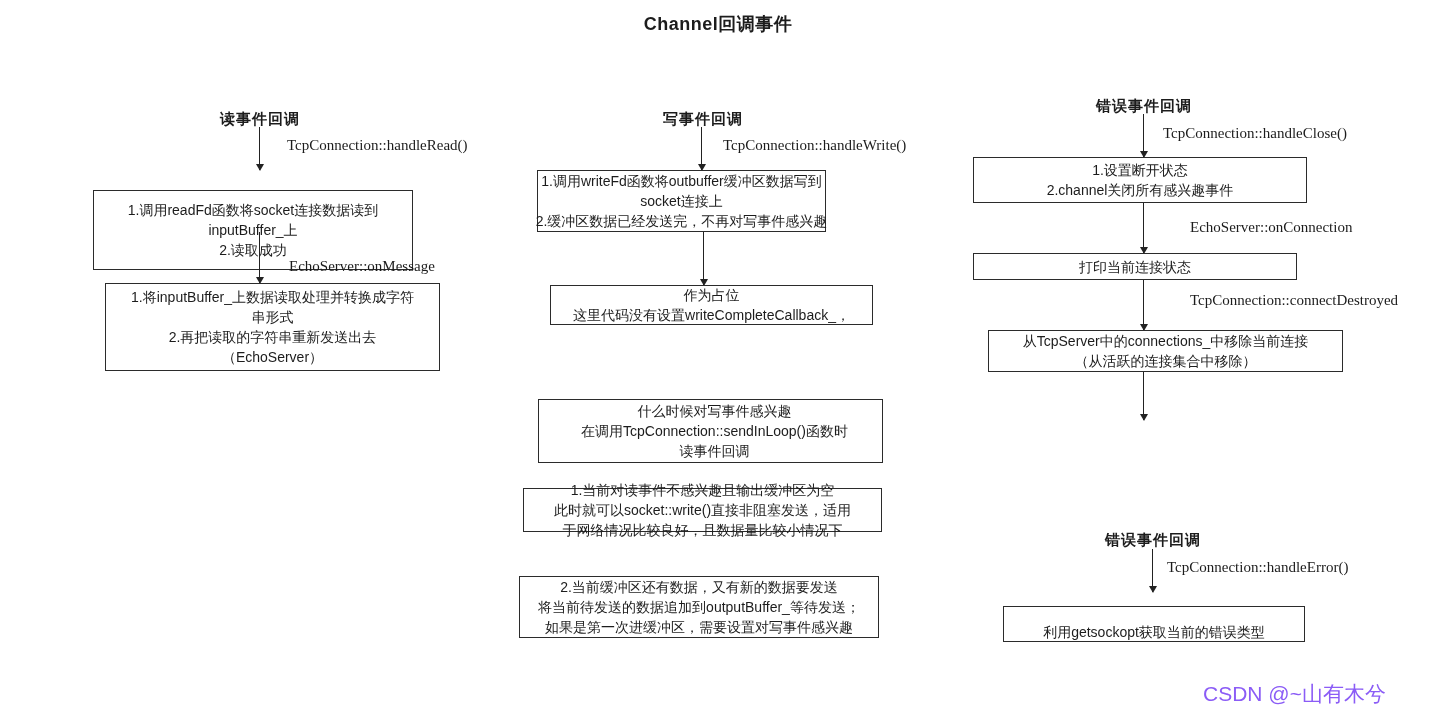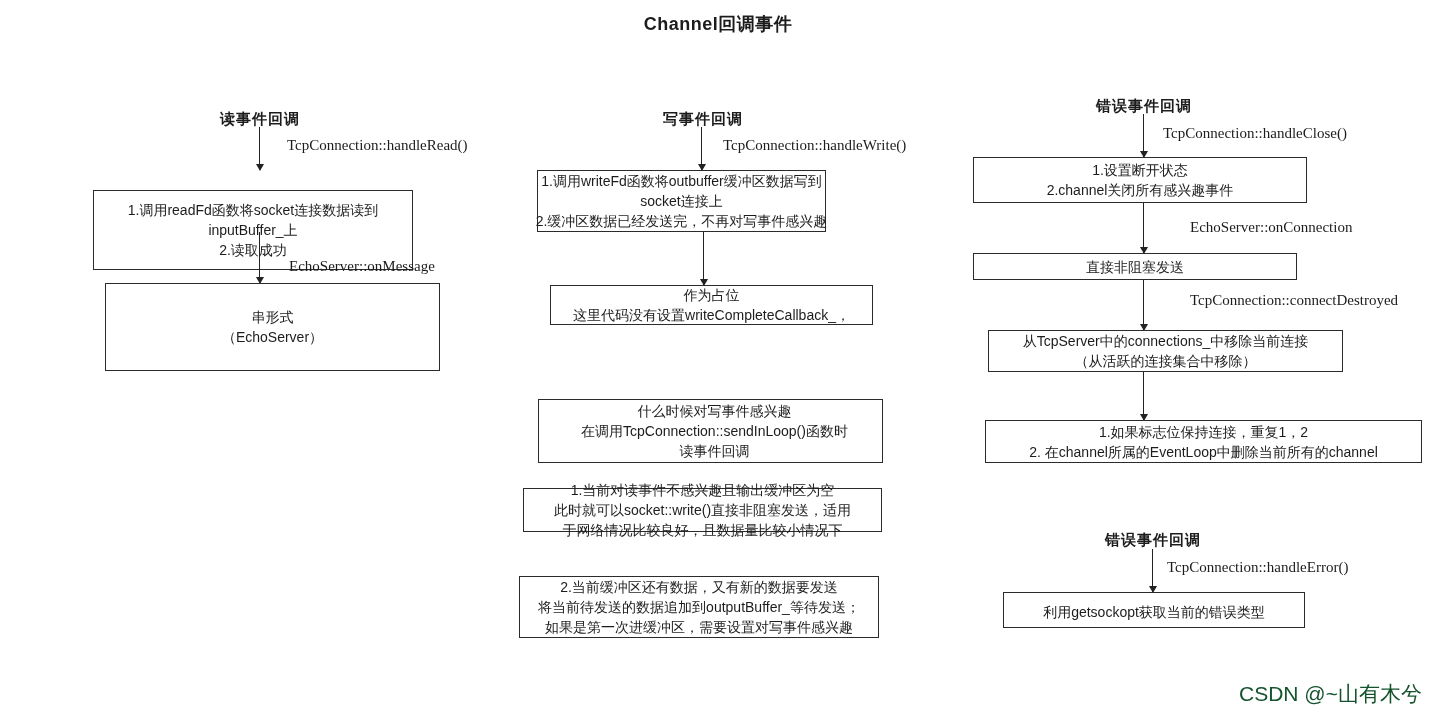--- a/index.html
+++ b/index.html
@@ -29,36 +29,36 @@
   }
   .node{
     position:absolute;
     border:1.5px solid #2b2b2b;
     box-sizing:border-box;
     display:flex;flex-direction:column;justify-content:center;
     text-align:center;
     font-size:14px;line-height:20px;
     background:#ffffff;
   }
-  .node.top-align{justify-content:flex-start;padding-top:9px;}
+  .node.top-align{justify-content:flex-start;padding-top:15px;margin-top:14px;}
   .ln{white-space:nowrap;}
   .arrow{
     position:absolute;
     width:0;border-left:1px solid #222222;
   }
   .arrow::after{
     content:"";position:absolute;
     bottom:-1px;left:-4.5px;
     border-left:4px solid transparent;
     border-right:4px solid transparent;
     border-top:7px solid #222222;
   }
   .watermark{
-    position:absolute;left:1239px;top:680px;
-    font-size:21px;color:#14532d;
+    position:absolute;left:1203px;top:680px;
+    font-size:21px;color:#8b5cf6;
     text-shadow:1px 1px 0 #ffffff;
     white-space:nowrap;
   }
 </style>
 </head>
 <body>
 
 <div id="canvas">
 
   <div class="title">Channel回调事件</div>
@@ -70,21 +70,23 @@
   <div class="node" style="left:93px;top:170px;width:320px;height:80px;margin-top:20px;">
     <div class="ln">1.调用readFd函数将socket连接数据读到</div>
     <div class="ln">inputBuffer_上</div>
     <div class="ln">2.读取成功</div>
   </div>
 
   <div class="arrow" style="left:259px;top:232px;height:51px;"></div>
   <div class="alabel" style="left:289px;top:258px;">EchoServer::onMessage</div>
 
   <div class="node" style="left:105px;top:283px;width:335px;height:88px;">
+    <div class="ln">1.将inputBuffer_上数据读取处理并转换成字符</div>
     <div class="ln">串形式</div>
+    <div class="ln">2.再把读取的字符串重新发送出去</div>
     <div class="ln">（EchoServer）</div>
   </div>
 
   <div class="chead" style="left:663px;top:110px;">写事件回调</div>
   <div class="arrow" style="left:701px;top:127px;height:43px;"></div>
   <div class="alabel" style="left:723px;top:137px;">TcpConnection::handleWrite()</div>
 
   <div class="node" style="left:537px;top:170px;width:289px;height:62px;align-items:center;">
     <div class="ln">1.调用writeFd函数将outbuffer缓冲区数据写到</div>
     <div class="ln">socket连接上</div>
@@ -122,37 +124,33 @@
 
   <div class="node" style="left:973px;top:157px;width:334px;height:46px;">
     <div class="ln">1.设置断开状态</div>
     <div class="ln">2.channel关闭所有感兴趣事件</div>
   </div>
 
   <div class="arrow" style="left:1143px;top:203px;height:50px;"></div>
   <div class="alabel" style="left:1190px;top:219px;">EchoServer::onConnection</div>
 
   <div class="node" style="left:973px;top:253px;width:324px;height:27px;">
-    <div class="ln">直接非阻塞发送</div>
+    <div class="ln">打印当前连接状态</div>
   </div>
 
   <div class="arrow" style="left:1143px;top:280px;height:50px;"></div>
   <div class="alabel" style="left:1190px;top:292px;">TcpConnection::connectDestroyed</div>
 
   <div class="node" style="left:988px;top:330px;width:355px;height:42px;">
     <div class="ln">从TcpServer中的connections_中移除当前连接</div>
     <div class="ln">（从活跃的连接集合中移除）</div>
   </div>
 
   <div class="arrow" style="left:1143px;top:372px;height:48px;"></div>
 
-  <div class="node" style="left:985px;top:420px;width:437px;height:43px;">
-    <div class="ln">1.如果标志位保持连接，重复1，2</div>
-    <div class="ln">2. 在channel所属的EventLoop中删除当前所有的channel</div>
-  </div>
 
   <div class="chead" style="left:1105px;top:531px;">错误事件回调</div>
   <div class="arrow" style="left:1152px;top:549px;height:43px;"></div>
   <div class="alabel" style="left:1167px;top:559px;">TcpConnection::handleError()</div>
 
   <div class="node top-align" style="left:1003px;top:592px;width:302px;height:36px;">
     <div class="ln">利用getsockopt获取当前的错误类型</div>
   </div>
 
   <div class="watermark">CSDN @~山有木兮</div>

